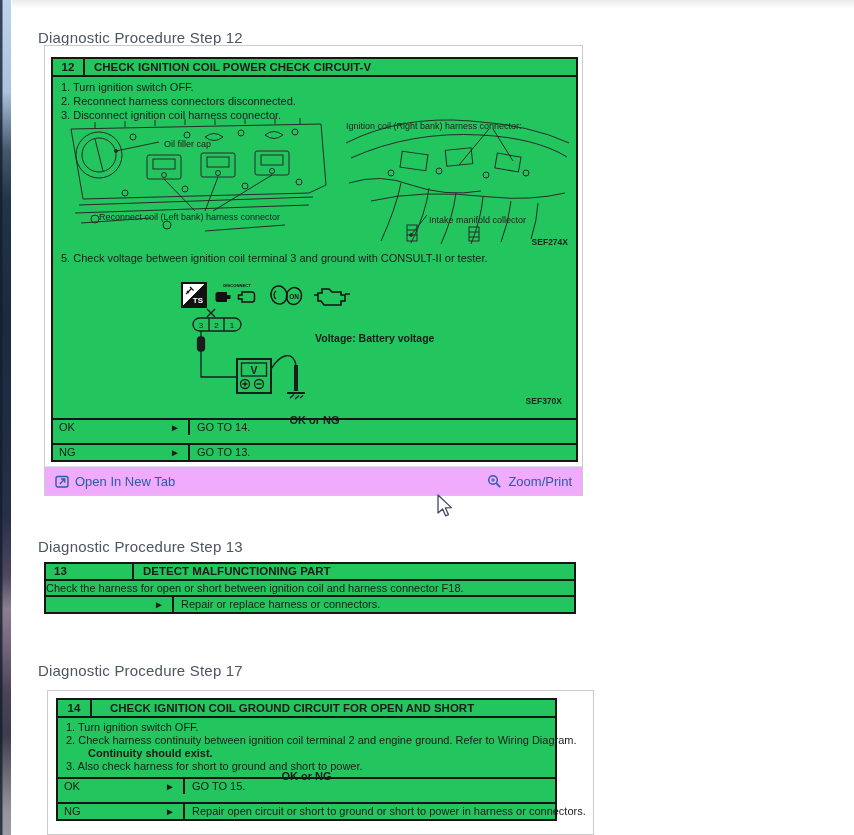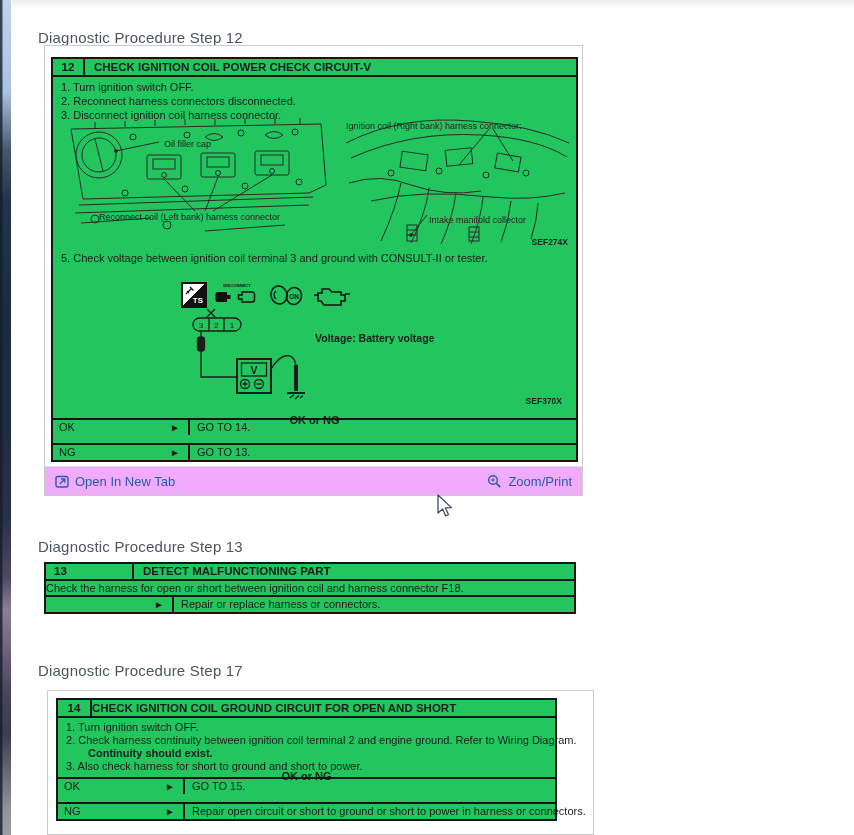--- a/index.html
+++ b/index.html
@@ -256,21 +256,21 @@
     <div class="c2">Repair or replace harness or connectors.</div>
   </div>
 </section>
 
 <h2 class="pg-h" style="top:662px">Diagnostic Procedure Step 17</h2>
 
 <section class="figcard" style="left:47px;top:690px;width:547px;height:145px">
   <div class="scan" style="left:8px;top:7px;width:501px;height:123px">
     <div class="scan-header" style="height:16px">
       <div class="num" style="width:32px;line-height:16px">14</div>
-      <div class="ttl" style="line-height:16px;padding-left:0">CHECK IGNITION COIL GROUND CIRCUIT FOR OPEN AND SHORT</div>
+      <div class="ttl" style="line-height:16px;padding-left:18px">CHECK IGNITION COIL GROUND CIRCUIT FOR OPEN AND SHORT</div>
     </div>
     <div class="plist" style="left:8px;top:21px">
       <div class="sline" style="line-height:13px">1. Turn ignition switch OFF.</div>
       <div class="sline" style="line-height:13px">2. Check harness continuity between ignition coil terminal 2 and engine ground. Refer to Wiring Diagram.</div>
       <div class="sline" style="line-height:13px;padding-left:22px;font-weight:bold">Continuity should exist.</div>
       <div class="sline" style="line-height:13px">3. Also check harness for short to ground and short to power.</div>
     </div>
     <div class="okng" style="top:70px">OK or NG</div>
     <div class="rtable">
       <div class="rrow">

